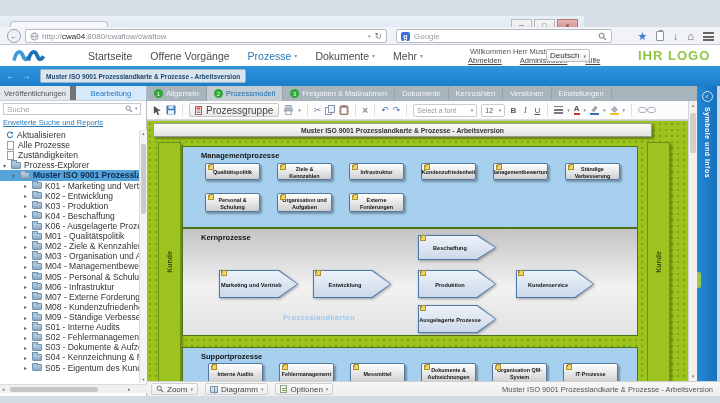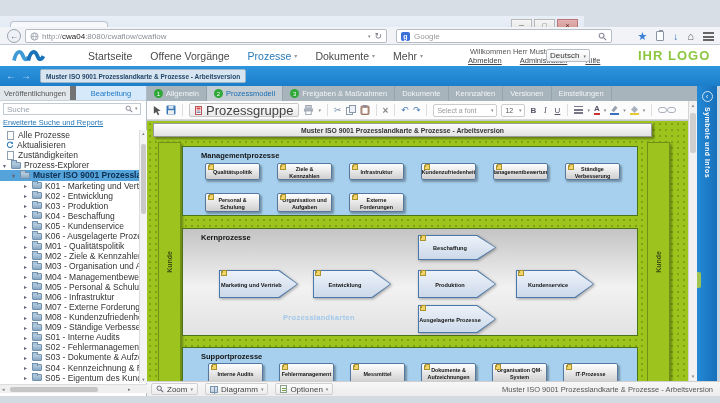--- a/index.html
+++ b/index.html
@@ -76,21 +76,21 @@
   .treehs .sa-l{position:absolute;left:2px;top:1px}
   .treehs .sa-r{position:absolute;left:128px;top:1px}
   
   .content{position:absolute;left:147px;top:86px;width:573px;height:317px;background:#fff}
   .tabstrip{position:absolute;left:0;top:0;width:550px;height:15px;background:#a8b4bc;display:flex}
   .ctab{display:flex;align-items:center;gap:3px;padding:0 7px;font-size:7.5px;color:#f2f5f7;border-right:1px solid #97a3ab}
   .ctab.on{background:#c4cdd3;color:#1a6db4}
   .numc{width:9px;height:9px;border-radius:50%;background:#2fa838;color:#fff;font-size:6px;display:flex;align-items:center;justify-content:center;flex:none}
   .toolbar{position:absolute;left:0;top:15px;width:550px;height:19px;background:#fcfcfc;border-bottom:1px solid #d8d8d8;display:flex;align-items:center;padding-left:5px;gap:4px;color:#667}
   .tsep{width:1px;height:12px;background:#ddd;margin:0 2px}
-  .pgbtn{display:flex;align-items:center;gap:3px;height:14px;padding:0 5px;border:1px solid #c6c6c6;border-radius:2px;background:linear-gradient(#fff,#e9e9e9);font-size:13px;color:#444}
+  .pgbtn{display:flex;align-items:center;gap:3px;height:14px;padding:0 5px;border:1px solid #c6c6c6;border-radius:2px;background:linear-gradient(#fff,#e9e9e9);font-size:10px;color:#444}
   .tbchar{font-size:9px;color:#7388a8}
   .tbdel{font-size:10px;color:#888;font-weight:bold}
   .tbundo{font-size:9px;color:#4a7ab5}
   .crt{font-size:5px;color:#888}
   .fakesel{height:13px;border:1px solid #ccc;border-radius:2px;background:#fff;font-size:7px;color:#999;display:flex;align-items:center;justify-content:space-between;padding:0 3px;gap:3px}
   .fsel-font{width:64px}.fsel-size{width:24px;color:#555}
   .fmt{font-size:8px;color:#556;width:8px;text-align:center}
   .fmt.b{font-weight:bold}.fmt.i{font-style:italic;font-family:"Liberation Serif",serif}.fmt.u{text-decoration:underline}
   .alignic{width:9px;height:8px;background:repeating-linear-gradient(#778 0 1.5px,transparent 1.5px 3.2px)}
   .colorA{font-size:8px;font-weight:bold;color:#556;border-bottom:2px solid #c33;line-height:1.1}
@@ -100,21 +100,21 @@
   .buckic::before{content:'';position:absolute;left:2px;top:1px;width:5px;height:5px;background:#a8b2be;transform:rotate(45deg)}
   .chain{width:9px;height:6px;border:1px solid #aab3bd;border-radius:3px}
   .chain+.chain{margin-left:-4px}
   
   .canvas{position:absolute;left:0;top:34px;width:541px;height:261px;background-color:#9cc41d;background-image:radial-gradient(circle,#7fa315 0.8px,transparent 1.2px);background-size:6px 6px;overflow:hidden;border-top:1px solid #c2c8ce}
   .titlebox{position:absolute;left:6px;top:2px;width:499px;height:14px;background:linear-gradient(#fcfcfc,#e2e2e2);border:1px solid #9a9a9a;box-shadow:1.5px 2px 2px rgba(0,0,0,.35);display:flex;align-items:center;justify-content:center;font-size:6.8px;font-weight:bold;color:#333}
   .lane{position:absolute;top:21px;width:23px;height:240px;background:#9dc41e;border:1px solid #6f8f16;box-shadow:1.5px 1.5px 2px rgba(0,0,0,.3);display:flex;align-items:center;justify-content:center}
   .lane span{writing-mode:vertical-rl;transform:rotate(180deg);font-size:7px;font-weight:bold;color:#3c4a12}
   .lane-l{left:11px}.lane-r{left:500px}
   .sec{position:absolute;left:35px;width:456px;border:1px solid #4a731a}
-  .sec-mgmt{top:25px;height:70px;background:#a6d0ee}
+  .sec-mgmt{top:25px;height:82px;background:#a6d0ee}
   .sec-kern{top:107px;height:108px;background:linear-gradient(180deg,#c4c4c4,#f2f2f2 55%,#e2e2e2)}
   .sec-supp{top:226px;height:58px;background:#a6d0ee}
   .seclabel{position:absolute;left:18px;top:4px;font-size:7.5px;font-weight:bold;color:#141414}
   .boxrow{position:absolute;display:flex}
   .row1{left:22px;top:16px;gap:17px}
   .row2{left:22px;top:46px;gap:17px}
   .rowS{left:25px;top:15px;gap:16px}
   .pbox{width:55px;position:relative;background:linear-gradient(180deg,#fff,#cfcfcf);border:1px solid #5578a0;border-radius:2px;box-shadow:1.5px 2px 2px rgba(0,0,0,.3);display:flex;align-items:center;justify-content:center;text-align:center;font-size:5.4px;font-weight:bold;color:#141414;line-height:1.25;padding:2px 2px 0;overflow:hidden;flex:none}
   .row1 .pbox{height:17px}.row2 .pbox{height:19px}.rowS .pbox{height:20px}
   .fico{position:absolute;left:2px;top:1px;width:6px;height:4.5px;background:#f2d469;border:0.5px solid #a8922e;border-radius:0.5px}
@@ -255,34 +255,34 @@
       <input type="text" placeholder="Suche" style="">
       <svg class="mag" width="8" height="8" viewBox="0 0 10 10">
           <circle cx="4" cy="4" r="2.7" fill="none" stroke="#889" stroke-width="1.2"></circle>
           <line x1="6" y1="6" x2="9" y2="9" stroke="#889" stroke-width="1.4"></line>
         </svg>
       <span class="crt">▾</span>
     </div>
     <div class="advlink">Erweiterte Suche und Reports</div>
     <div class="tree">
       <div class="trow lvl0">
-        <span class="docic"></span>
-        <span>Alle Prozesse</span>
-      </div>
-      <div class="trow lvl0">
         <span class="ric">
             <svg width="8" height="8" viewBox="0 0 10 10">
               <path d="M8 3 A3.4 3.4 0 1 0 8.4 5.5" fill="none" stroke="#2a7ab9" stroke-width="1.3"></path>
               <path d="M8.6 0.8 L8.6 3.6 L5.8 3.4 Z" fill="#2a7ab9"></path>
             </svg>
           </span>
         <span>Aktualisieren</span>
       </div>
       <div class="trow lvl0">
         <span class="docic"></span>
+        <span>Alle Prozesse</span>
+      </div>
+      <div class="trow lvl0">
+        <span class="docic"></span>
         <span>Zuständigkeiten</span>
       </div>
       <div class="trow lvl0b">
         <span class="tw">▾</span>
         <span class="fold"></span>
         <span>Prozess-Explorer</span>
       </div>
       <div class="trow lvl1 sel">
         <span class="tw">▾</span>
         <span class="fold"></span>
@@ -307,25 +307,20 @@
             <span class="fold"></span>
             <span>K03 - Produktion</span>
           </div>
 
           <div class="trow lvl2">
             <span class="tw">▸</span>
             <span class="fold"></span>
             <span>K04 - Beschaffung</span>
           </div>
 
-          <div class="trow lvl2">
-            <span class="tw">▸</span>
-            <span class="fold"></span>
-            <span>K05 - Kundenservice</span>
-          </div>
 
           <div class="trow lvl2">
             <span class="tw">▸</span>
             <span class="fold"></span>
             <span>K06 - Ausgelagerte Prozesse</span>
           </div>
 
           <div class="trow lvl2">
             <span class="tw">▸</span>
             <span class="fold"></span>

